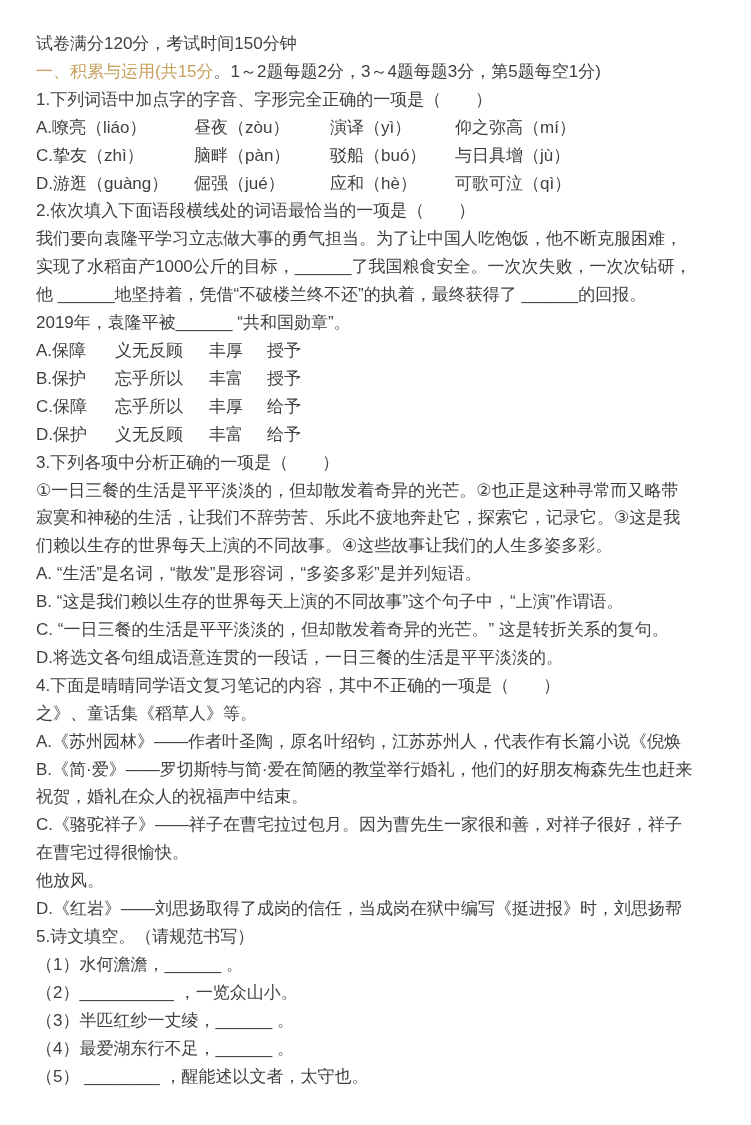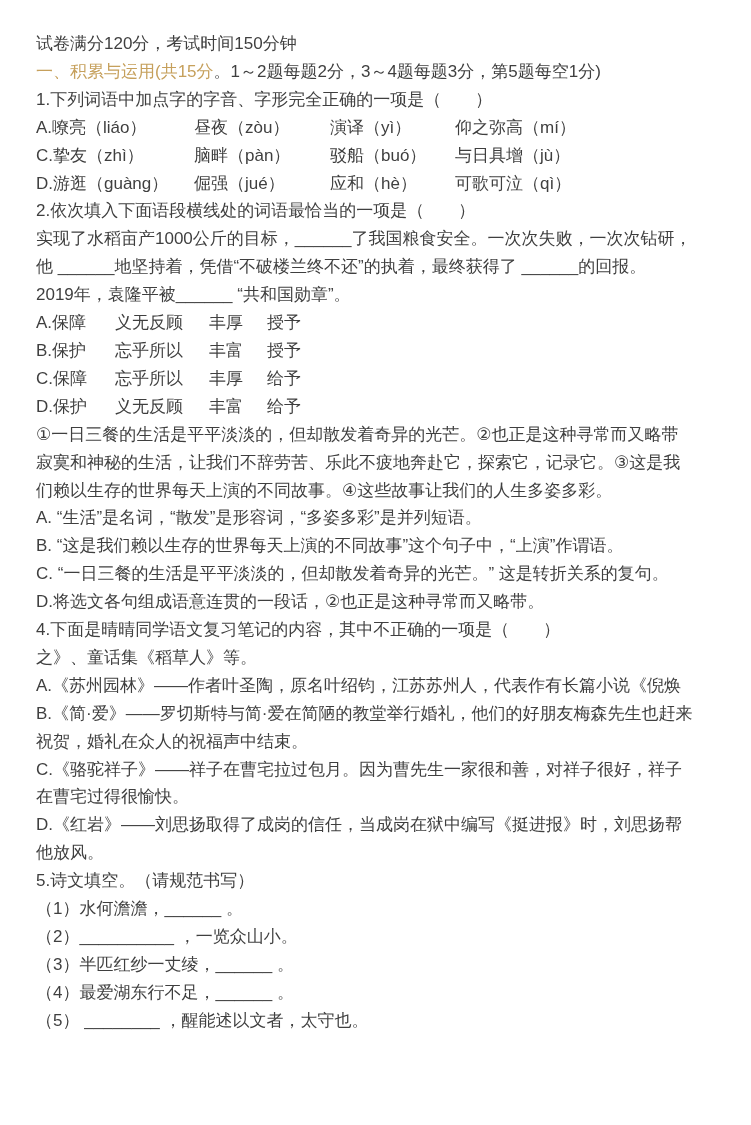--- a/index.html
+++ b/index.html
@@ -43,20 +43,21 @@
     <span class="c c4">与日具增（jù）</span>
   </div>
   <div class="line cols q1">
     <span class="c c1">D.游逛（guàng）</span>
     <span class="c c2">倔强（jué）</span>
     <span class="c c3">应和（hè）</span>
     <span class="c c4">可歌可泣（qì）</span>
   </div>
 
   <div class="line">2.依次填入下面语段横线处的词语最恰当的一项是（　　）</div>
+  <div class="line">我们要向袁隆平学习立志做大事的勇气担当。为了让中国人吃饱饭，他不断克服困难，</div>
   <div class="line">实现了水稻亩产1000公斤的目标，______了我国粮食安全。一次次失败，一次次钻研，</div>
   <div class="line">他 ______地坚持着，凭借“不破楼兰终不还”的执着，最终获得了 ______的回报。</div>
   <div class="line">2019年，袁隆平被______ “共和国勋章”。</div>
   <div class="line cols q2">
     <span class="c c1">A.保障</span>
     <span class="c c2">义无反顾</span>
     <span class="c c3">丰厚</span>
     <span class="c c4">授予</span>
   </div>
   <div class="line cols q2">
@@ -71,37 +72,38 @@
     <span class="c c3">丰厚</span>
     <span class="c c4">给予</span>
   </div>
   <div class="line cols q2">
     <span class="c c1">D.保护</span>
     <span class="c c2">义无反顾</span>
     <span class="c c3">丰富</span>
     <span class="c c4">给予</span>
   </div>
 
+  <div class="line">3.下列各项中分析正确的一项是（　　）</div>
   <div class="line">①一日三餐的生活是平平淡淡的，但却散发着奇异的光芒。②也正是这种寻常而又略带</div>
   <div class="line">寂寞和神秘的生活，让我们不辞劳苦、乐此不疲地奔赴它，探索它，记录它。③这是我</div>
   <div class="line">们赖以生存的世界每天上演的不同故事。④这些故事让我们的人生多姿多彩。</div>
   <div class="line">A. “生活”是名词，“散发”是形容词，“多姿多彩”是并列短语。</div>
   <div class="line">B. “这是我们赖以生存的世界每天上演的不同故事”这个句子中，“上演”作谓语。</div>
   <div class="line">C. “一日三餐的生活是平平淡淡的，但却散发着奇异的光芒。” 这是转折关系的复句。</div>
-  <div class="line">D.将选文各句组成语意连贯的一段话，②也正是这种寻常而又略带。</div>
+  <div class="line">D.将选文各句组成语意连贯的一段话，一日三餐的生活是平平淡淡的。</div>
 
   <div class="line">4.下面是晴晴同学语文复习笔记的内容，其中不正确的一项是（　　）</div>
   <div class="line">之》、童话集《稻草人》等。</div>
   <div class="line">A.《苏州园林》——作者叶圣陶，原名叶绍钧，江苏苏州人，代表作有长篇小说《倪焕</div>
   <div class="line">B.《简·爱》——罗切斯特与简·爱在简陋的教堂举行婚礼，他们的好朋友梅森先生也赶来</div>
   <div class="line">祝贺，婚礼在众人的祝福声中结束。</div>
   <div class="line">C.《骆驼祥子》——祥子在曹宅拉过包月。因为曹先生一家很和善，对祥子很好，祥子</div>
   <div class="line">在曹宅过得很愉快。</div>
+  <div class="line">他放风。</div>
   <div class="line">D.《红岩》——刘思扬取得了成岗的信任，当成岗在狱中编写《挺进报》时，刘思扬帮</div>
-  <div class="line">他放风。</div>
 
   <div class="line">5.诗文填空。（请规范书写）</div>
   <div class="line">（1）水何澹澹，______ 。</div>
   <div class="line">（2）__________ ，一览众山小。</div>
   <div class="line">（3）半匹红纱一丈绫，______ 。</div>
   <div class="line">（4）最爱湖东行不足，______ 。</div>
   <div class="line">（5） ________ ，醒能述以文者，太守也。</div>
 
 </div>
 

